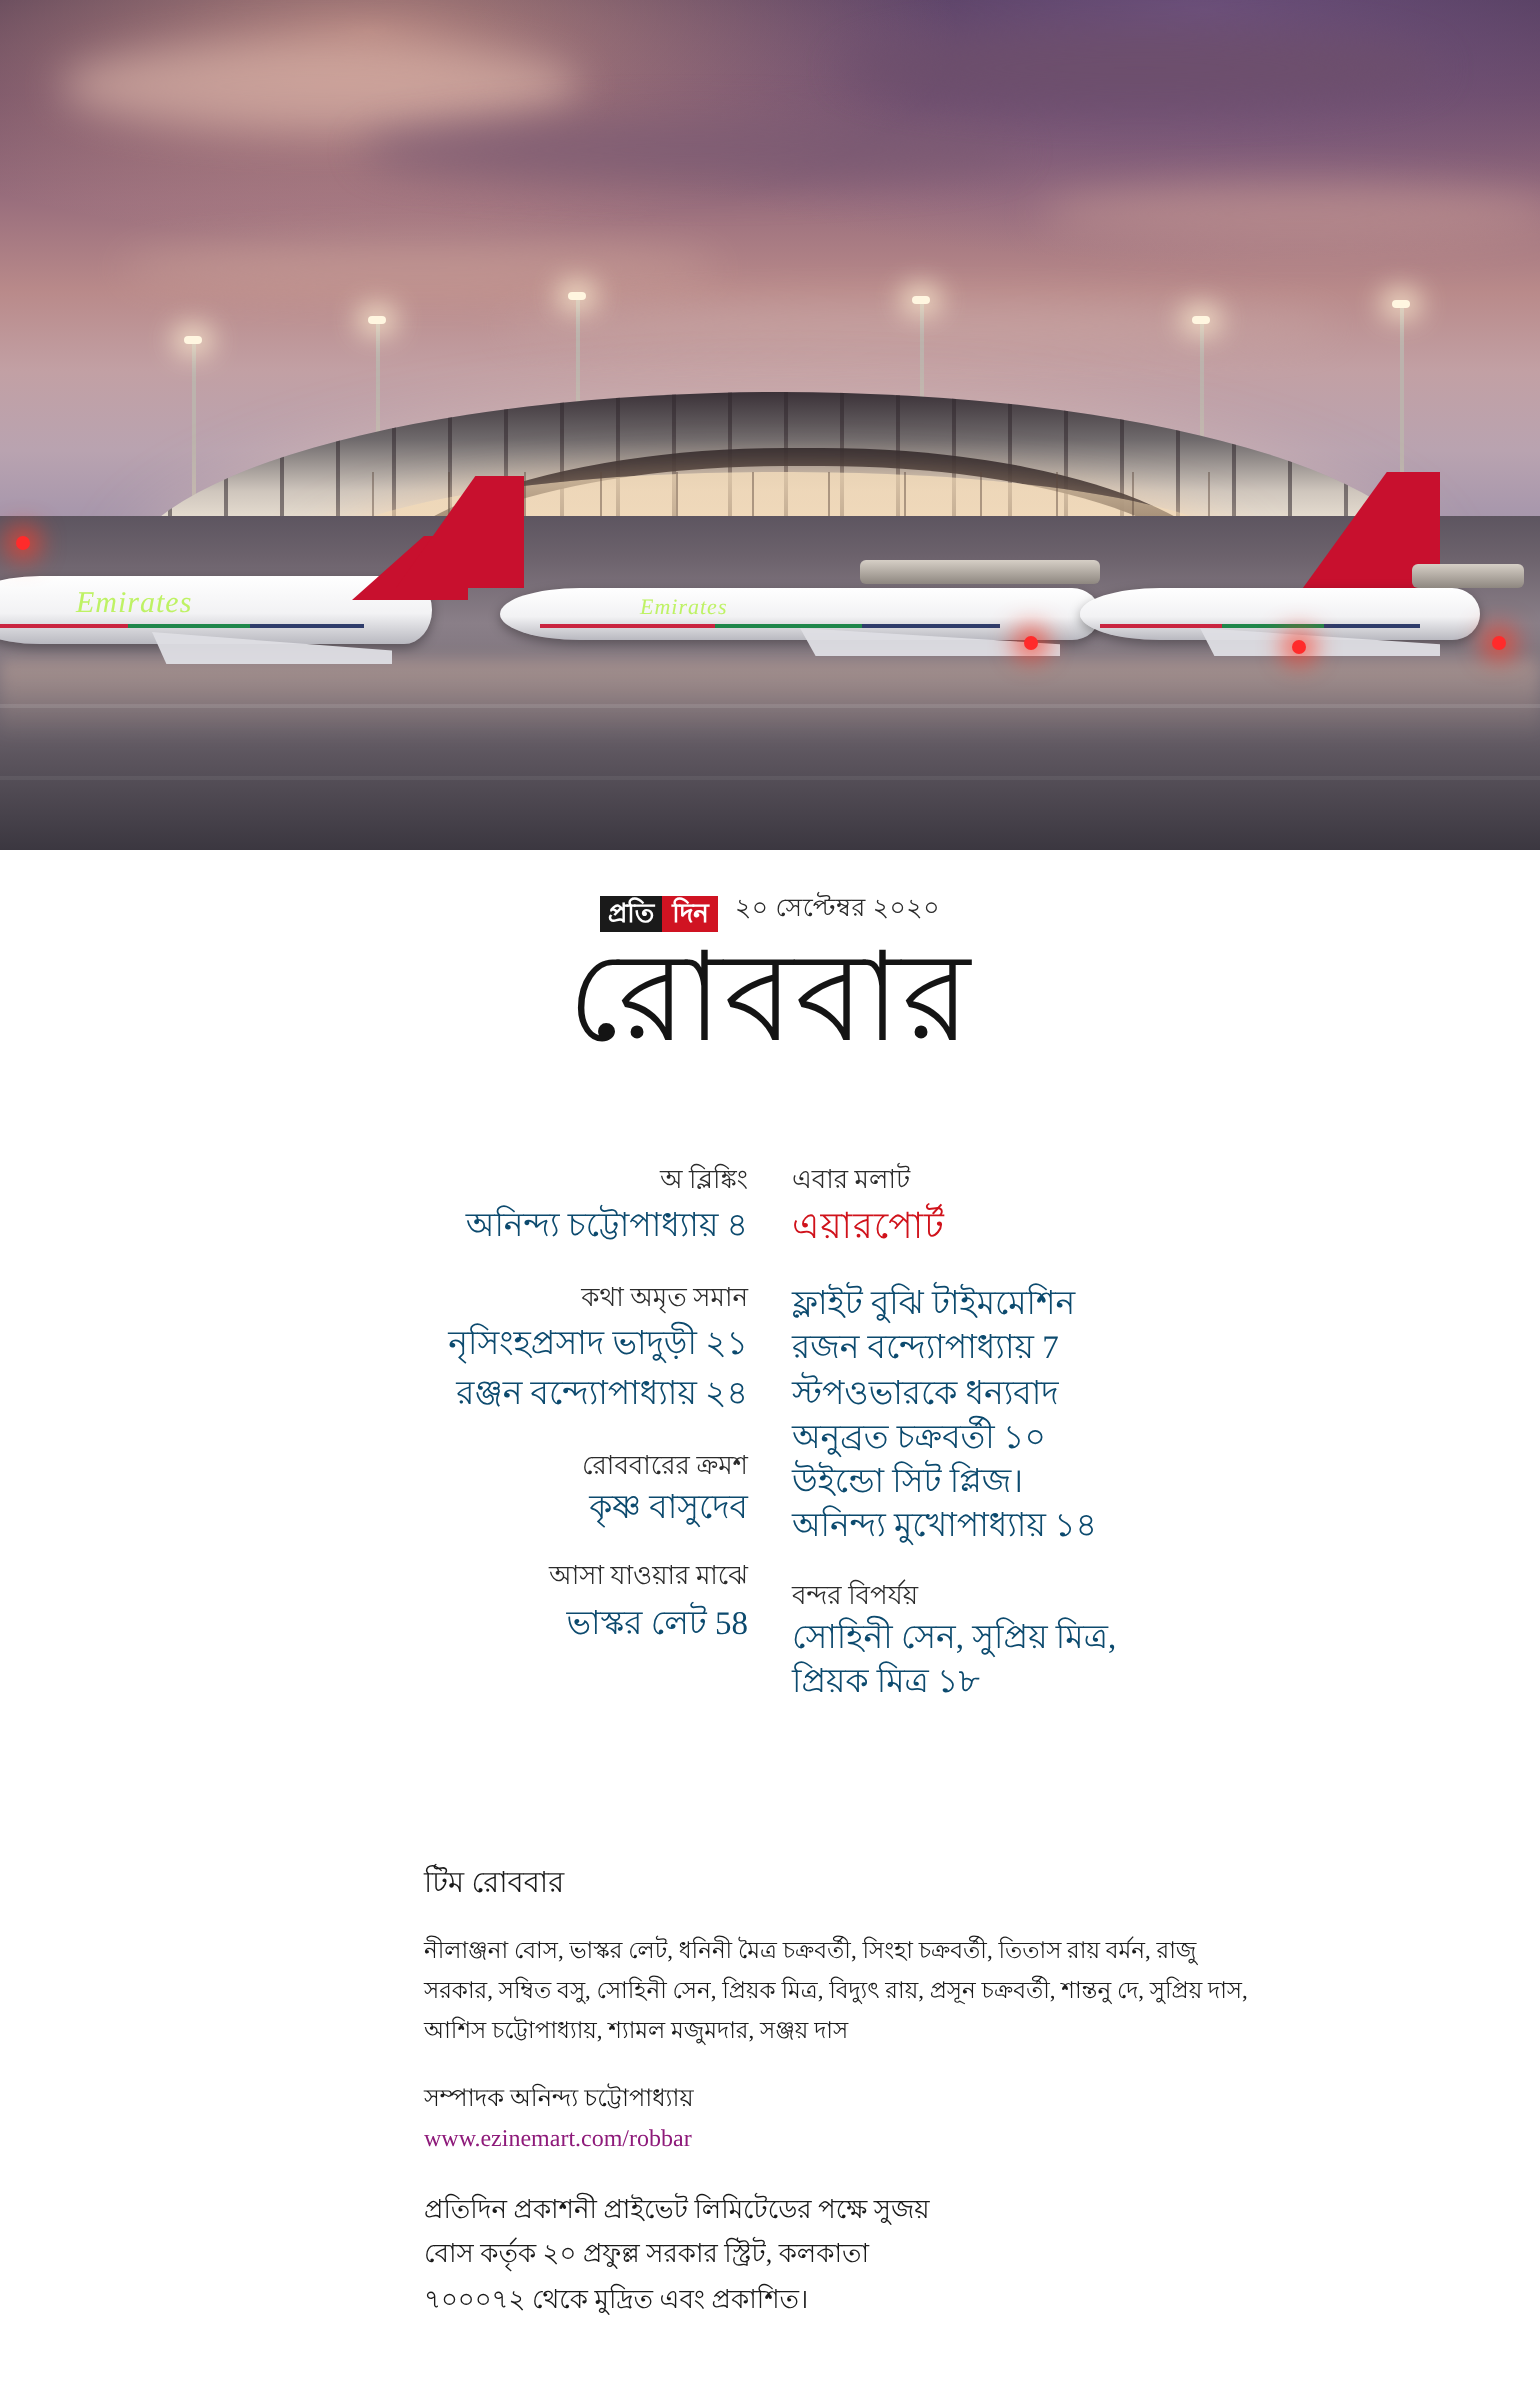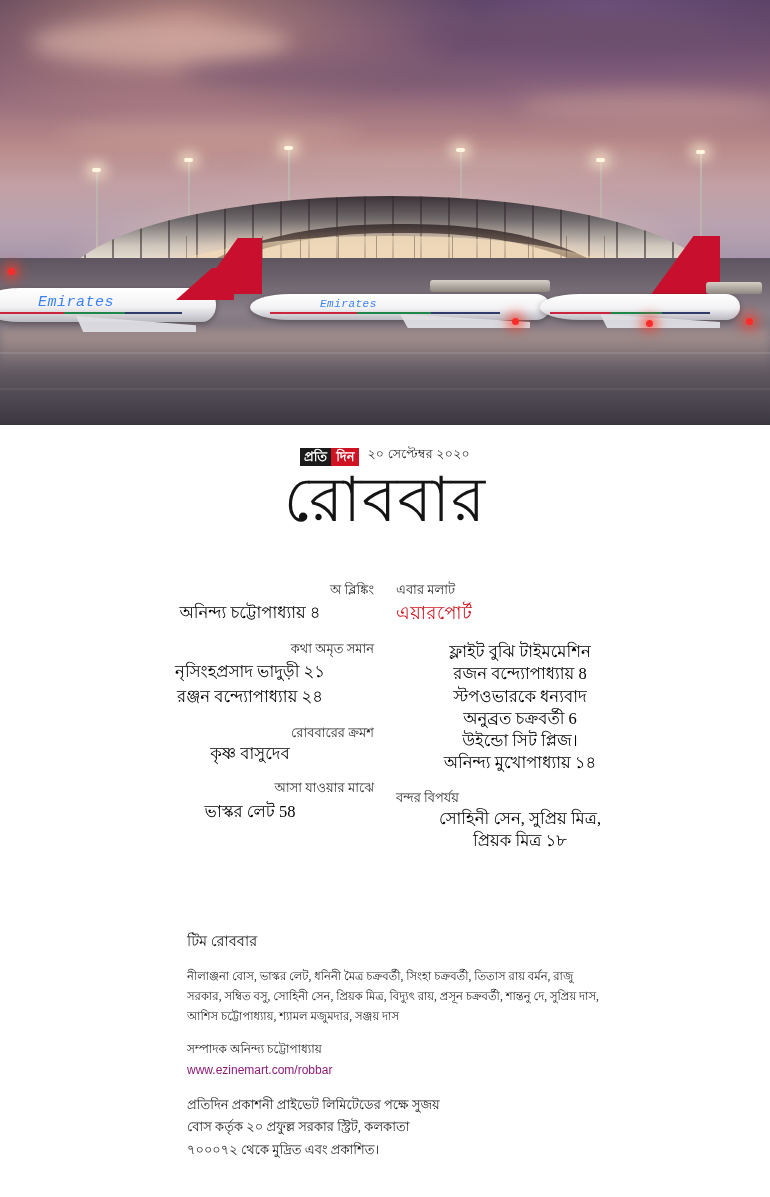--- a/index.html
+++ b/index.html
@@ -137,22 +137,22 @@
     background: #c8102e;
     clip-path: polygon(0% 100%, 62% 0%, 100% 0%, 100% 100%);
   }
   .wing {
     position: absolute;
     background: rgba(222,222,228,0.95);
     clip-path: polygon(0% 0%, 100% 58%, 100% 100%, 6% 100%);
   }
   .emirates-text {
     position: absolute;
-    color: #3b82f6;
-    font-family: Liberation Mono, monospace;
+    color: #bef264;
+    font-family: Liberation Serif, serif;
     font-style: italic;
     letter-spacing: 0.5px;
   }
   .stripe {
     position: absolute;
     height: 2px;
     background: linear-gradient(to right, #c8102e 0 38%, #0a7d3a 38% 70%, #1c2b5e 70% 100%);
     opacity: 0.9;
   }
   .redlight {
@@ -245,35 +245,34 @@
   .col-left { text-align: right; }
   .col-right { text-align: left; }
   .sec-label {
     font-size: 13px;
     color: #2c2c2c;
     margin-top: 13px;
   }
   .sec-label:first-child { margin-top: 0; }
   .entry {
     font-size: 16.5px;
-    color: #000000;
-    text-align: center;
+    color: #0c4a6e;
   }
   .feature-title {
     font-size: 18px;
     color: #d0121b;
     letter-spacing: 0.5px;
     margin-bottom: 13px;
   }
   .entry-tight { line-height: 1.35; }
 
   
   .colophon {
     position: absolute;
-    left: 187px; top: 505px;
+    left: 212px; top: 505px;
     width: 420px;
     color: #1a1a1a;
   }
   .team-head {
     font-size: 14.5px;
     margin-bottom: 12px;
   }
   .team-names {
     font-size: 11.5px;
     line-height: 1.75;
@@ -281,21 +280,21 @@
   }
   .editor {
     margin-top: 14px;
     font-size: 12px;
   }
   .site-link {
     margin-top: 11px;
     font-size: 12px;
     color: #8e1a7a;
     text-decoration: none;
-    font-family: Liberation Sans, sans-serif;
+    font-family: Liberation Serif, serif;
   }
   .imprint {
     margin-top: 16px;
     font-size: 13px;
     line-height: 1.7;
     width: 270px;
   }
 </style>
 </head>
 <body>
@@ -424,23 +423,23 @@
       <div class="sec-label">রোববারের ক্রমশ</div>
       <div class="entry entry-tight">কৃষ্ণ বাসুদেব</div>
       <div class="sec-label">আসা যাওয়ার মাঝে</div>
       <div class="entry">ভাস্কর লেট 58</div>
     </div>
 
     <div class="col col-right">
       <div class="sec-label">এবার মলাট</div>
       <div class="feature-title">এয়ারপোর্ট</div>
       <div class="entry entry-tight">ফ্লাইট বুঝি টাইমমেশিন</div>
-      <div class="entry entry-tight">রজন বন্দ্যোপাধ্যায় 8</div>
+      <div class="entry entry-tight">রজন বন্দ্যোপাধ্যায় 7</div>
       <div class="entry entry-tight">স্টপওভারকে ধন্যবাদ</div>
-      <div class="entry entry-tight">অনুব্রত চক্রবর্তী 6</div>
+      <div class="entry entry-tight">অনুব্রত চক্রবর্তী ১০</div>
       <div class="entry entry-tight">উইন্ডো সিট প্লিজ।</div>
       <div class="entry entry-tight">অনিন্দ্য মুখোপাধ্যায় ১৪</div>
       <div class="sec-label">বন্দর বিপর্যয়</div>
       <div class="entry entry-tight">সোহিনী সেন, সুপ্রিয় মিত্র,</div>
       <div class="entry entry-tight">প্রিয়ক মিত্র  ১৮</div>
     </div>
   </div>
 
   <div class="colophon">
     <div class="team-head">টিম রোববার</div>

